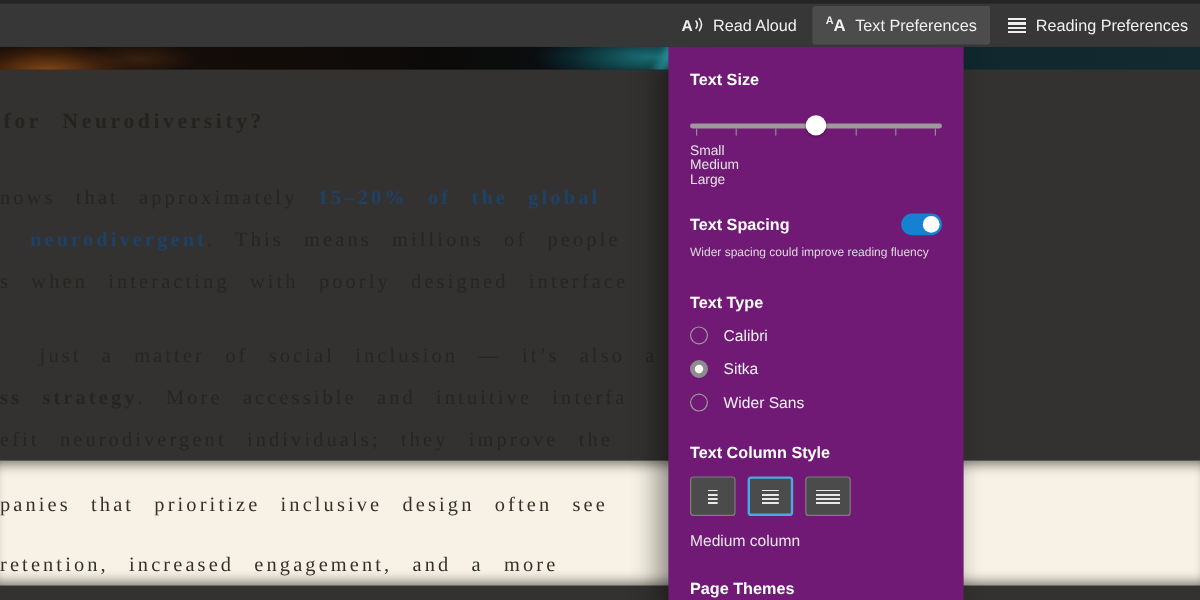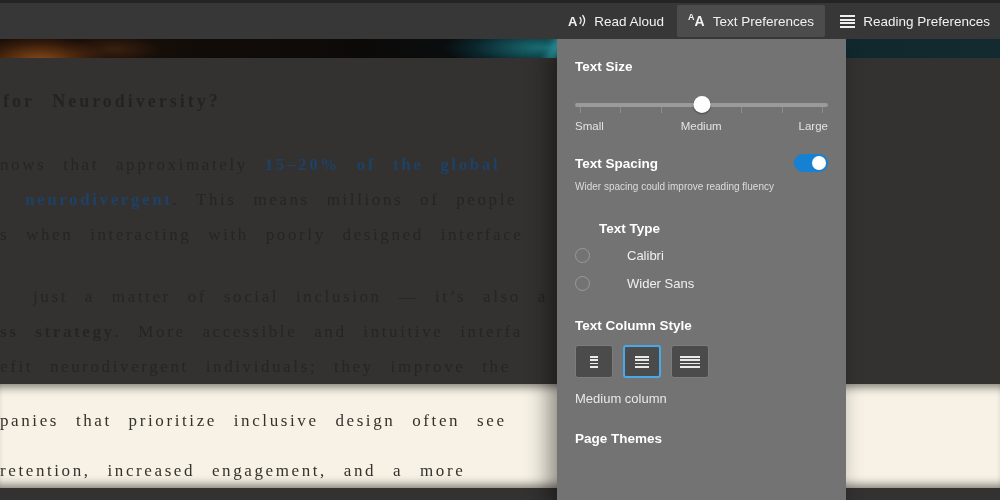--- a/index.html
+++ b/index.html
@@ -48,46 +48,46 @@
   .tb-text{right:175px;width:128px;background:#4c4c4c;justify-content:center;}
   .tb-reading{right:0px;text-align:right;}
   .ra-icon svg{display:block;}
   .tp-icon{display:flex;align-items:flex-start;line-height:1;color:#f1f1f1;}
   .tp-icon .a-sm{font-size:9px;font-weight:600;transform:translateY(-1px);}
   .tp-icon .a-lg{font-size:14px;font-weight:600;}
   .rp-icon{width:15px;height:13px;
     background:repeating-linear-gradient(to bottom,#eeeeee 0 2px,transparent 2px 3.6px);}
 
   
-  .panel{position:absolute;left:557px;top:39px;width:289px;height:461px;background:#737373;
+  .panel{position:absolute;left:557px;top:39px;width:246px;height:461px;background:#701a75;
     box-shadow:-8px 10px 22px rgba(0,0,0,.45);z-index:20;box-sizing:border-box;
     padding:20px 18px 0 18px;color:#e8e8e8;}
   .sec-label{font-size:13.5px;font-weight:bold;color:#ffffff;}
 
   
   .slider-wrap{position:relative;margin-top:22px;height:18px;}
   .slider-track{position:absolute;left:0;right:0;top:7px;height:4px;border-radius:2px;background:#9b9b9b;}
   .slider-ticks{position:absolute;left:5px;right:5px;top:11px;display:flex;justify-content:space-between;}
   .tick{width:1px;height:6px;background:#8d8d8d;}
   .slider-thumb{position:absolute;left:50%;top:0;width:17px;height:17px;border-radius:50%;
     background:#ffffff;transform:translateX(-50%);box-shadow:0 1px 2px rgba(0,0,0,.4);}
-  .slider-labels{display:flex;justify-content:space-between;font-size:11.5px;color:#e3e3e3;margin-top:6px;}
+  .slider-labels{display:flex;justify-content:space-between;font-size:11.5px;color:#e3e3e3;margin-top:6px;flex-direction:column;}
 
   
   .spacing-row{display:flex;justify-content:space-between;align-items:center;margin-top:22px;}
   .toggle{position:relative;width:34px;height:18px;border-radius:9px;background:#1681d2;}
   .toggle-knob{position:absolute;right:2px;top:2px;width:14px;height:14px;border-radius:50%;background:#ffffff;}
   .spacing-desc{font-size:10px;line-height:17px;color:#dcdcdc;margin-top:6px;width:200px;}
 
   
-  .tt-label{margin-top:26px;margin-left:24px;}
+  .tt-label{margin-top:26px;}
   .radio-row{display:flex;align-items:center;gap:13px;margin-top:11px;height:17px;}
   .radio{width:15px;height:15px;border-radius:50%;border:1.5px solid #9a9a9a;box-sizing:border-box;background:transparent;}
   .radio.sel{border:4.5px solid #8d8d8d;background:#ffffff;}
-  .radio-label{font-size:13px;color:#f0f0f0;margin-left:24px;}
+  .radio-label{font-size:13px;color:#f0f0f0;}
 
   
   .cs-label{margin-top:26px;}
   .col-row{display:flex;gap:10px;margin-top:12px;}
   .col-btn{width:38px;height:33px;background:#4b4b4b;border:1px solid #7c7c7c;border-radius:3px;
     display:flex;align-items:center;justify-content:center;box-sizing:border-box;}
   .col-btn.sel{border:2px solid #4aa8e8;}
   .col-icon{height:12px;background:repeating-linear-gradient(to bottom,#e9e9e9 0 1.5px,transparent 1.5px 3.5px);}
   .ci-n{width:8px;}.ci-m{width:14px;}.ci-w{width:20px;}
   .col-caption{font-size:13px;color:#e8e8e8;margin-top:13px;}
@@ -170,20 +170,24 @@
       <div class="toggle">
         <div class="toggle-knob"></div>
       </div>
     </div>
     <div class="spacing-desc">Wider spacing could improve reading fluency</div>
 
     <div class="sec-label tt-label">Text Type</div>
     <div class="radio-row">
       <div class="radio"></div>
       <div class="radio-label">Calibri</div>
+    </div>
+    <div class="radio-row">
+      <div class="radio sel"></div>
+      <div class="radio-label">Sitka</div>
     </div>
     <div class="radio-row">
       <div class="radio"></div>
       <div class="radio-label">Wider Sans</div>
     </div>
 
     <div class="sec-label cs-label">Text Column Style</div>
     <div class="col-row">
       <div class="col-btn">
           <div class="col-icon ci-n"></div>

